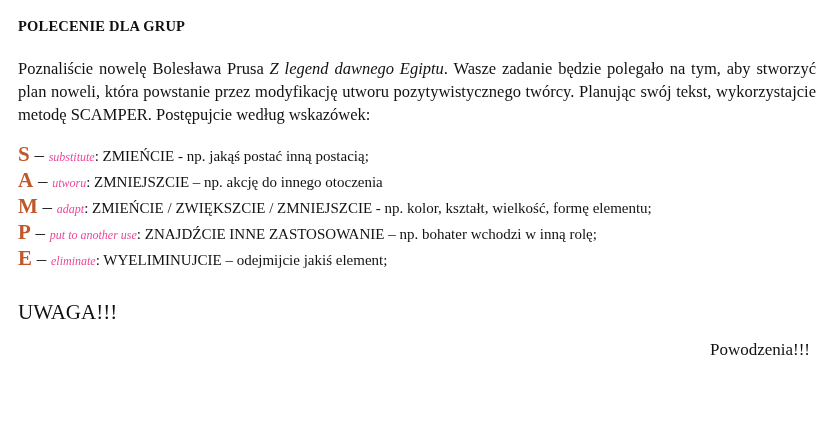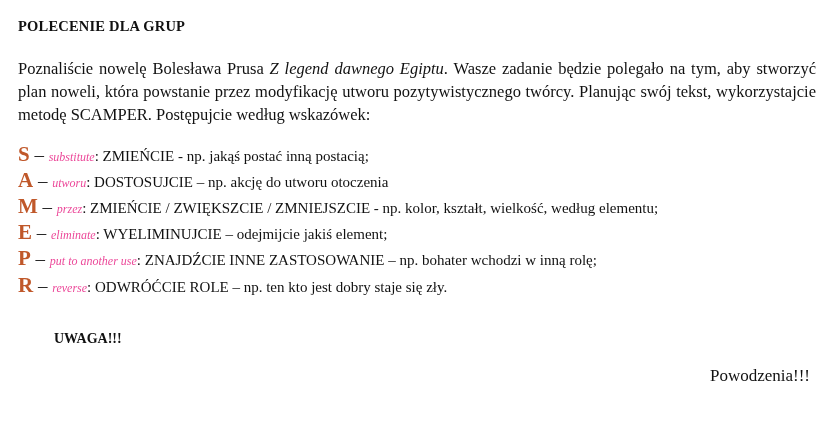--- a/index.html
+++ b/index.html
@@ -55,24 +55,23 @@
     color: #ec4899;
     font-size: 12px;
     font-style: italic;
   }
   .scamper-desc {
     color: #111111;
     font-size: 15px;
   }
   .warning-heading {
     margin-top: 27px;
-    font-size: 14px;
-    font-weight: bold;
+    font-size: 21px;
+    font-weight: normal;
     line-height: 23px;
-    margin-left: 36px;
   }
   .warning-body {
     font-size: 16.5px;
     line-height: 23px;
     text-align: justify;
   }
   .closing {
     margin-top: 14px;
     padding-right: 6px;
     font-size: 17px;
@@ -84,24 +83,23 @@
 <body>
 
 <div class="page">
 
   <h1 class="doc-title">POLECENIE DLA GRUP</h1>
 
   <p class="intro"><span>Poznaliście nowelę Bolesława Prusa </span><span class="italic">Z legend dawnego Egiptu</span><span>. Wasze zadanie będzie polegało na tym, aby stworzyć plan noweli, która powstanie przez modyfikację utworu pozytywistycznego twórcy. Planując swój tekst, wykorzystajcie metodę SCAMPER. Postępujcie według wskazówek:</span></p>
 
   <div class="scamper-list">
     <div class="scamper-row"><span class="scamper-letter">S</span><span class="scamper-sep"> – </span><span class="scamper-term">substitute</span><span class="scamper-desc">: ZMIEŃCIE -  np. jakąś postać inną postacią;</span></div>
-    <div class="scamper-row"><span class="scamper-letter">A</span><span class="scamper-sep"> – </span><span class="scamper-term">utworu</span><span class="scamper-desc">: DOSTOSUJCIE – np. akcję do utworu otoczenia</span></div>
-    <div class="scamper-row"><span class="scamper-letter">M</span><span class="scamper-sep"> – </span><span class="scamper-term">przez</span><span class="scamper-desc">: ZMIEŃCIE / ZWIĘKSZCIE / ZMNIEJSZCIE - np. kolor, kształt, wielkość, według elementu;</span></div>
+    <div class="scamper-row"><span class="scamper-letter">A</span><span class="scamper-sep"> – </span><span class="scamper-term">utworu</span><span class="scamper-desc">: ZMNIEJSZCIE – np. akcję do innego otoczenia</span></div>
+    <div class="scamper-row"><span class="scamper-letter">M</span><span class="scamper-sep"> – </span><span class="scamper-term">adapt</span><span class="scamper-desc">: ZMIEŃCIE / ZWIĘKSZCIE / ZMNIEJSZCIE - np. kolor, kształt, wielkość, formę elementu;</span></div>
+    <div class="scamper-row"><span class="scamper-letter">P</span><span class="scamper-sep"> – </span><span class="scamper-term">put to another use</span><span class="scamper-desc">: ZNAJDŹCIE INNE ZASTOSOWANIE – np. bohater wchodzi w inną rolę;</span></div>
     <div class="scamper-row"><span class="scamper-letter">E</span><span class="scamper-sep"> – </span><span class="scamper-term">eliminate</span><span class="scamper-desc">: WYELIMINUJCIE – odejmijcie jakiś element;</span></div>
-    <div class="scamper-row"><span class="scamper-letter">P</span><span class="scamper-sep"> – </span><span class="scamper-term">put to another use</span><span class="scamper-desc">: ZNAJDŹCIE INNE ZASTOSOWANIE – np. bohater wchodzi w inną rolę;</span></div>
-    <div class="scamper-row"><span class="scamper-letter">R</span><span class="scamper-sep"> – </span><span class="scamper-term">reverse</span><span class="scamper-desc">: ODWRÓĆCIE ROLE – np. ten kto jest dobry staje się zły.</span></div>
   </div>
 
   <div class="warning-heading">UWAGA!!!</div>
 
   <div class="closing">Powodzenia!!!</div>
 
 </div>
 
 </body></html>

